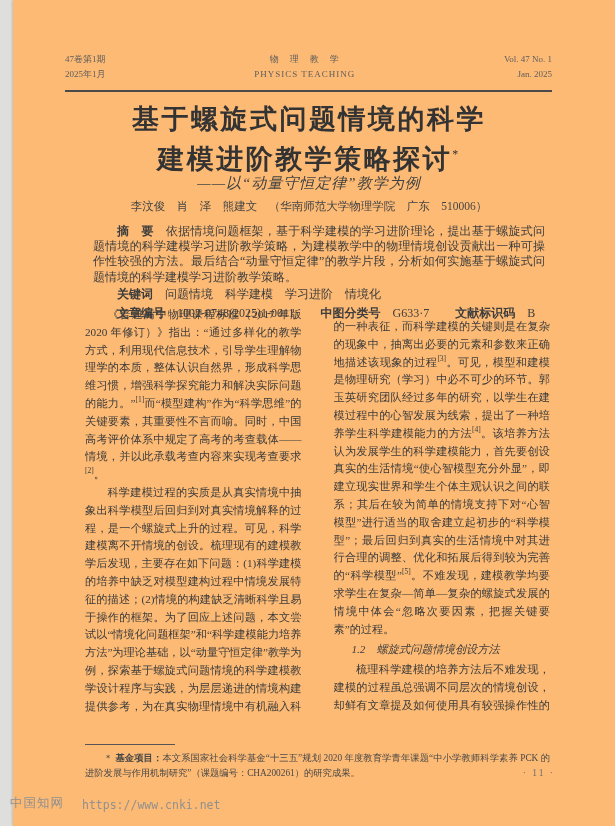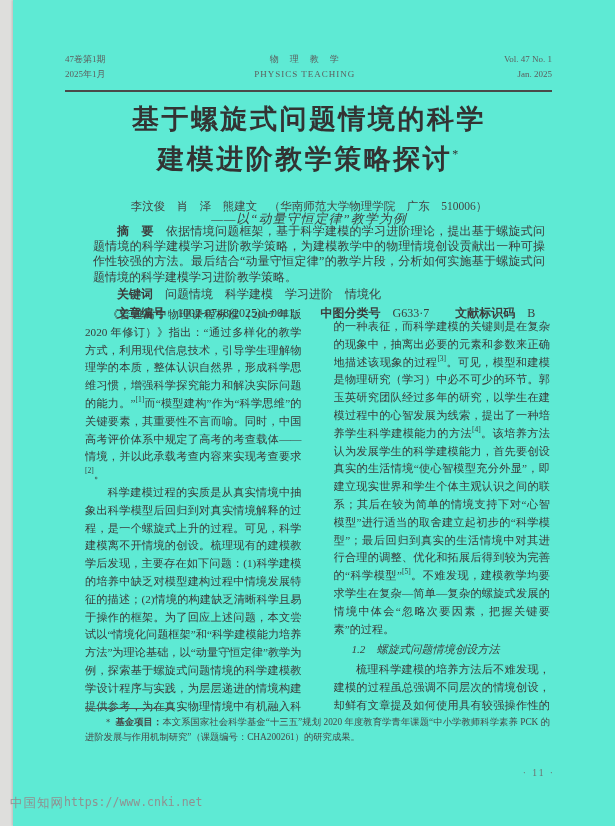--- a/index.html
+++ b/index.html
@@ -6,21 +6,21 @@
   html,body { width:615px; height:826px; }
   body {
     background:#dededc;
     font-family:"Liberation Serif","DejaVu Serif",serif;
     color:#3a3a3a;
     position:relative;
     overflow:hidden;
   }
   .paper {
     position:absolute; left:13px; top:0; width:602px; height:826px;
-    background:#5eead4;
+    background:#fdba74;
     box-shadow:-1px 0 2px rgba(0,0,0,.15);
   }
   
   .jheader {
     position:absolute; top:52px; left:52px; right:63px;
     display:flex; justify-content:space-between; align-items:flex-start;
     font-size:9px; line-height:15px; color:#5d5d5d;
   }
   .jheader .hcell { white-space:nowrap; }
   .jheader .hcenter { text-align:center; letter-spacing:1px; }
@@ -32,21 +32,21 @@
   
   .title {
     position:absolute; top:102px; left:30px; right:40px;
     text-align:center; font-size:27px; line-height:35px;
     font-weight:600; letter-spacing:2.5px; color:#333;
   }
   .title sup { font-size:12px; font-weight:400; }
   .subtitle {
     position:absolute; top:174px; left:0; right:10px;
     text-align:center; font-style:italic;
-    font-size:13px; color:#414141; letter-spacing:1px;margin-top:36px;
+    font-size:15px; color:#414141; letter-spacing:1px;
   }
   .authors {
     position:absolute; top:199px; left:0; right:10px;
     text-align:center; 
     font-size:11.5px; color:#454545;
   }
   
   .abstract {
     position:absolute; top:224px; left:80px; right:70px;
     font-size:12px; line-height:15.2px; text-align:justify; color:#3d3d3d;
@@ -65,34 +65,34 @@
     font-size:11.2px; line-height:17.8px; text-align:justify; color:#3b3b3b; }
   .b-p { text-indent:2em; }
   .b-p.noindent { text-indent:0;margin-top:12px; }
   .b-h2 {
     font-style:italic; padding-left:1.6em; text-indent:0;
     margin:3px 0 2px 0; color:#3d3d3d;
   }
   sup.ref { font-size:7.5px; line-height:0; }
   
   .footnote {
-    position:absolute; top:708px; left:72px; right:65px;
+    position:absolute; top:744px; left:72px; right:65px;
     font-size:9.3px; line-height:15px; text-align:justify; color:#474747;
   }
   .fn-rule { width:90px; border-top:1px solid #555; margin-bottom:6px; }
   .fn-text { text-indent:2em; }
   
   .pageno {
     position:absolute; top:768px; right:60px;
     font-size:9.5px; color:#6e6e6e; letter-spacing:2px;text-align:center;
   }
   .watermark {
     position:absolute; top:795px; left:10px;
     font-size:12.5px; color:#909090; letter-spacing:1px;
-    display:flex; align-items:flex-start;
+    display:flex; gap:18px; align-items:flex-end;
   }
   .watermark .wurl {
     font-family:"DejaVu Sans Mono","Liberation Mono",monospace;
     font-size:11.5px; letter-spacing:0;
   }
 </style>
 </head>
 <body>
 
 <div class="paper">

